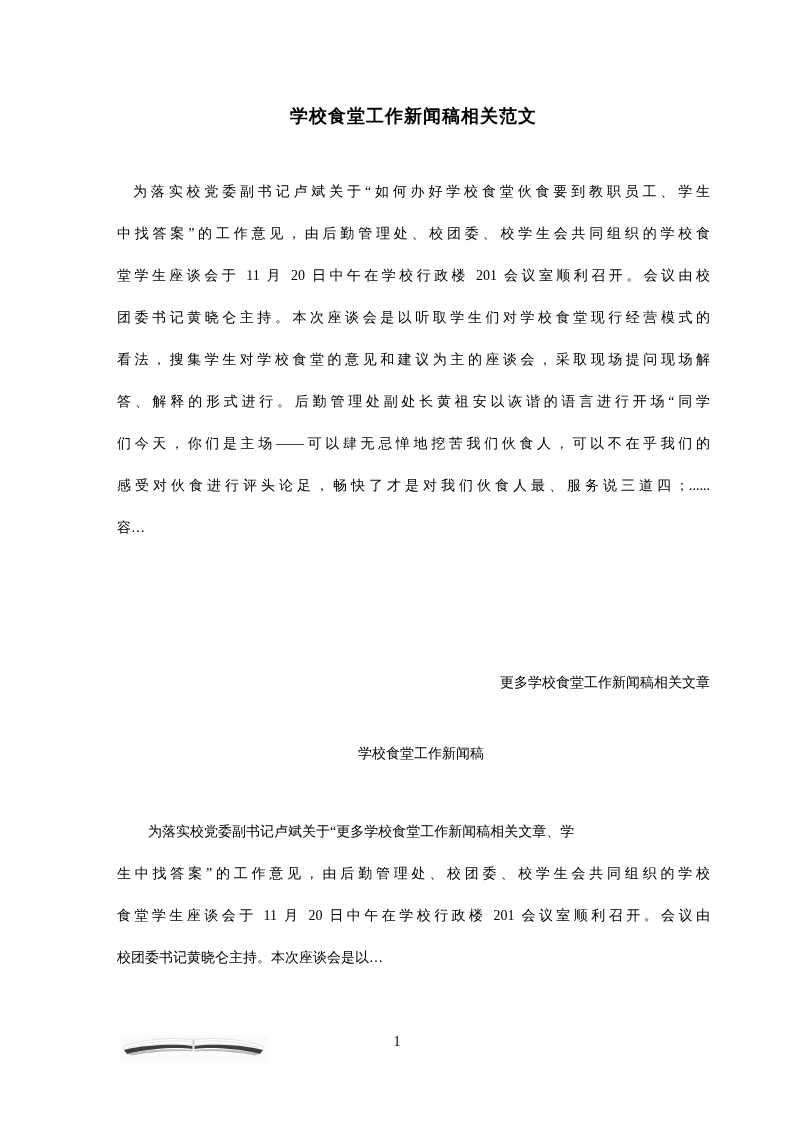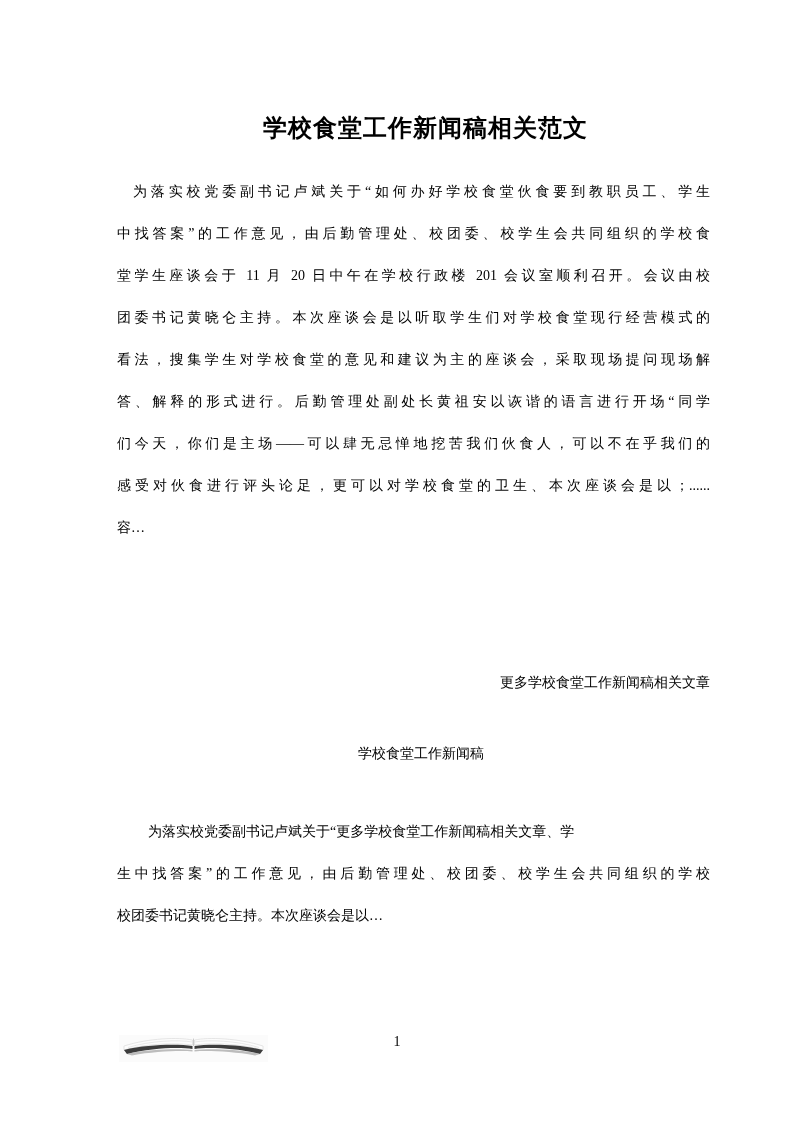--- a/index.html
+++ b/index.html
@@ -6,22 +6,22 @@
   .page{
     position:relative;
     width:794px;height:1123px;
     background:#ffffff;
     color:#000000;
     font-family:"Liberation Serif","DejaVu Serif",serif;
     overflow:hidden;
   }
   .doc-title{
     position:absolute;top:100px;left:117px;width:593px;
-    margin:12px;
-    font-size:24px;font-weight:bold;line-height:32px;
+    margin:0;
+    font-size:18px;font-weight:bold;line-height:32px;
     text-align:center;
     letter-spacing:1px;
   }
   .para{
     position:absolute;left:117px;width:593px;
     font-size:14px;
   }
   .line{
     height:42px;line-height:42px;
     white-space:nowrap;
@@ -56,35 +56,36 @@
   <h1 class="doc-title">学校食堂工作新闻稿相关范文</h1>
 
   <div class="para p-intro">
       <div class="line just">为落实校党委副书记卢斌关于“如何办好学校食堂伙食要到教职员工、学生</div>
       <div class="line just">中找答案”的工作意见，由后勤管理处、校团委、校学生会共同组织的学校食</div>
       <div class="line just">堂学生座谈会于 11 月 20 日中午在学校行政楼 201 会议室顺利召开。会议由校</div>
       <div class="line just">团委书记黄晓仑主持。本次座谈会是以听取学生们对学校食堂现行经营模式的</div>
       <div class="line just">看法，搜集学生对学校食堂的意见和建议为主的座谈会，采取现场提问现场解</div>
       <div class="line just">答、解释的形式进行。后勤管理处副处长黄祖安以诙谐的语言进行开场“同学</div>
       <div class="line just">们今天，你们是主场——可以肆无忌惮地挖苦我们伙食人，可以不在乎我们的</div>
-      <div class="line just">感受对伙食进行评头论足，更可以对学校食堂的卫生、本次座谈会是以；......</div>
+      <div class="line just">感受对伙食进行评头论足，畅快了才是对我们伙食人最、服务说三道四；......</div>
       <div class="line">容…</div>
     </div>
 
   <div class="para p-more">
       <div class="line">更多学校食堂工作新闻稿相关文章</div>
     </div>
 
   <div class="para p-sub">
       <div class="line">学校食堂工作新闻稿</div>
     </div>
 
   <div class="para p-repeat">
       <div class="line">为落实校党委副书记卢斌关于“更多学校食堂工作新闻稿相关文章、学</div>
       <div class="line just">生中找答案”的工作意见，由后勤管理处、校团委、校学生会共同组织的学校</div>
+      <div class="line just">食堂学生座谈会于 11 月 20 日中午在学校行政楼 201 会议室顺利召开。会议由</div>
       <div class="line">校团委书记黄晓仑主持。本次座谈会是以…</div>
     </div>
 
   <svg class="footer-book" viewBox="0 0 150 27" aria-hidden="true">
     <rect x="0" y="0" width="150" height="27" fill="#fbfbfb"></rect>
 
     <path d="M74 5 C60 2 30 3 5 11 L5 15 C30 8 60 8 74 10 Z" fill="#fdfdfd" stroke="#d4d4d4" stroke-width="0.6"></path>
 
     <path d="M76 5 C90 2 120 3 145 11 L145 15 C120 8 90 8 76 10 Z" fill="#fdfdfd" stroke="#d4d4d4" stroke-width="0.6"></path>
 

